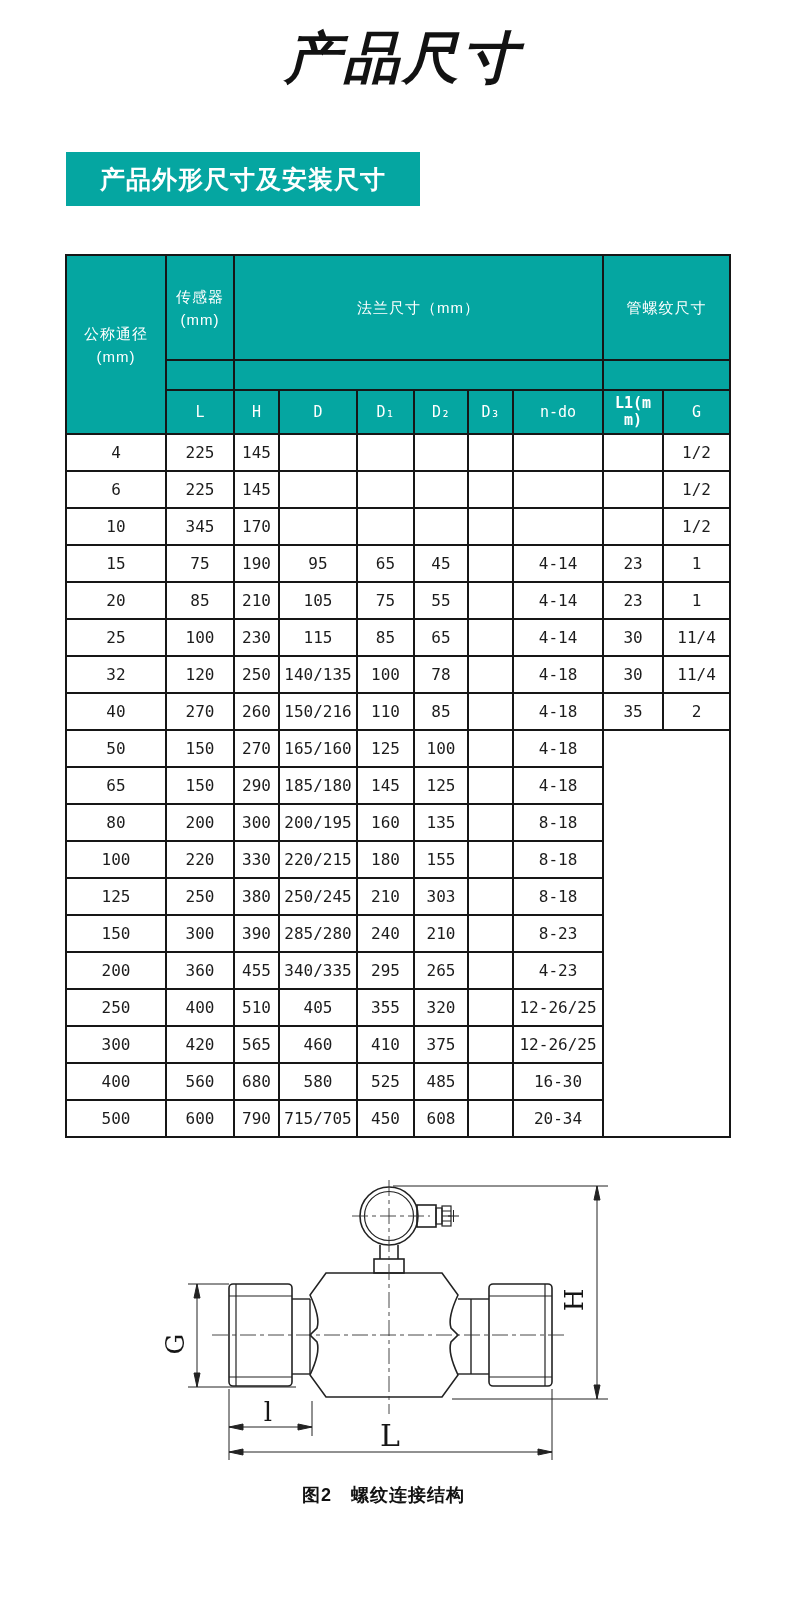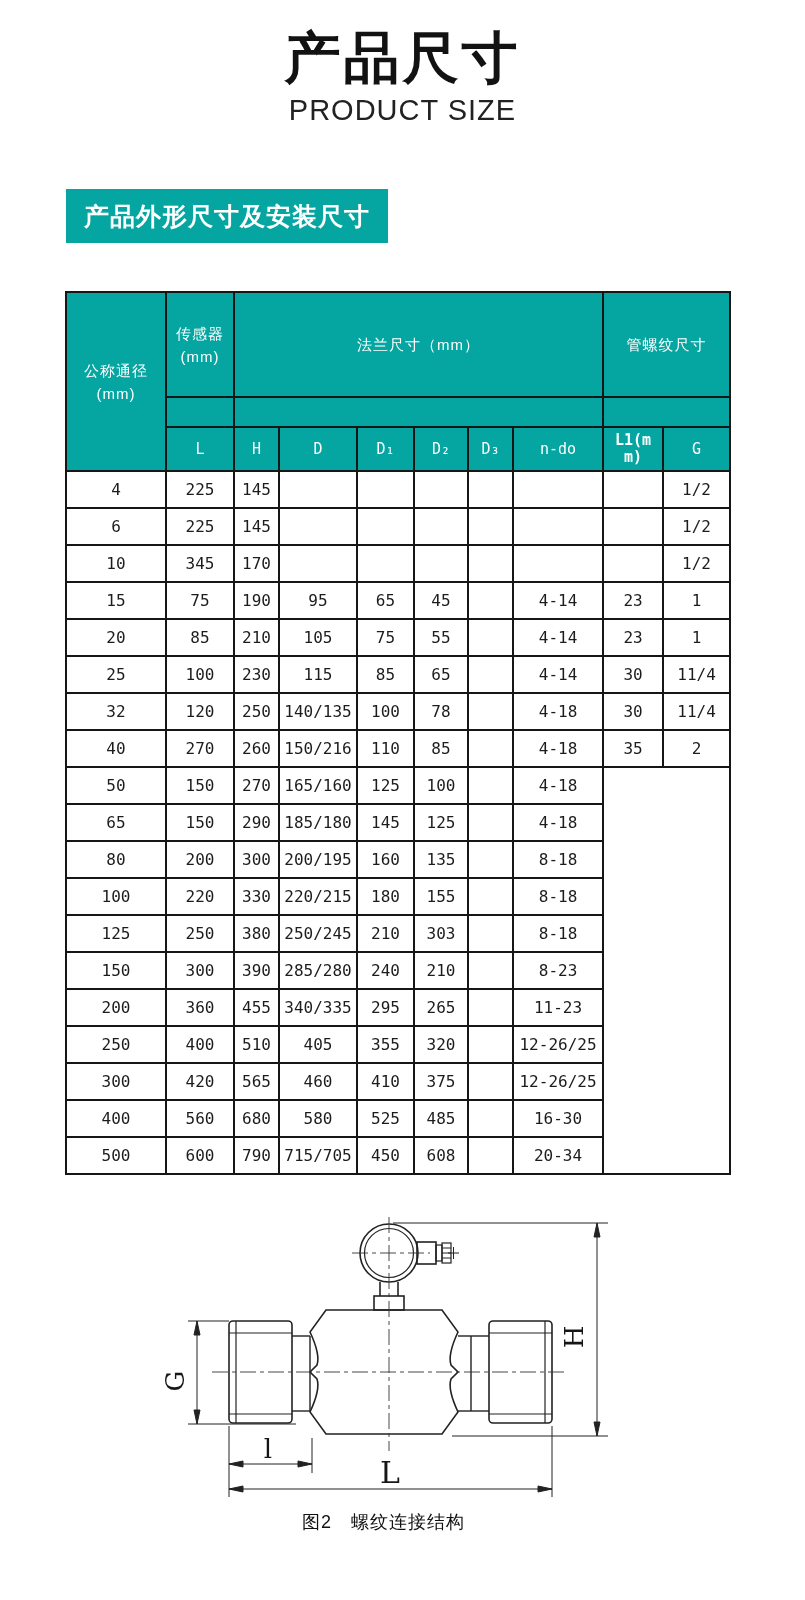--- a/index.html
+++ b/index.html
@@ -1,52 +1,51 @@
 <!DOCTYPE html>
 <html><head>
 <meta charset="utf-8">
 <style>
   html,body{margin:0;padding:0;background:#ffffff;}
   body{width:805px;font-family:"Liberation Sans","DejaVu Sans",sans-serif;color:#1b1b1b;}
   .page{width:805px;overflow:hidden;}
 
   .title{margin:26px 0 0 0;text-align:center;font-size:56px;line-height:1.15;
-         font-weight:800;letter-spacing:3px;color:#121212;}
+         font-weight:800;letter-spacing:3px;color:#121212;font-style:italic;}
   .subtitle{margin-top:4px;text-align:center;font-size:29px;letter-spacing:1px;
             color:#222;font-weight:400;}
 
   .banner{display:inline-block;margin:62px 0 0 66px;background:#05a6a1;color:#ffffff;
-          font-size:25px;font-weight:700;line-height:54px;height:54px;padding:0 18px;
+          font-size:25px;font-weight:700;line-height:54px;height:54px;padding:0 34px;
           letter-spacing:1px;}
 
   table.size-table{border-collapse:collapse;table-layout:fixed;margin:48px 0 0 65px;
                    width:664px;}
   .size-table th,.size-table td{border:2px solid #161616;padding:0;text-align:center;
                    overflow:hidden;}
   .size-table thead th{background:#05a6a1;color:#ffffff;font-weight:400;}
   tr.h1 th{height:103px;}
   tr.h2 th{height:28px;}
   tr.h3 th{height:42px;font-family:"DejaVu Sans Mono","Liberation Mono",monospace;
            font-size:15px;}
   th.cjk{font-size:15px;line-height:1.55;letter-spacing:1px;}
   .l1wrap{display:inline-block;max-width:50px;word-break:break-all;line-height:1.15;font-weight:bold;}
   .size-table tbody td{height:35px;font-family:"DejaVu Sans Mono","Liberation Mono",monospace;
            font-size:16px;color:#1c1c1c;background:#ffffff;}
 
   .diagram-wrap{margin-top:14px;}
   .fig-caption{width:805px;box-sizing:border-box;padding-right:38px;text-align:center;
-           font-size:18px;font-weight:400;color:#111;margin-top:0;letter-spacing:1px;}
+           font-size:18px;font-weight:700;color:#111;margin-top:10px;letter-spacing:1px;}
 </style>
 </head>
 <body>
 
 <div class="page">
 
   <h1 class="title">产品尺寸</h1>
-  <div class="subtitle">PRODUCT SIZE</div>
 
   <div class="banner">
     <span>产品外形尺寸及安装尺寸</span>
   </div>
 
   <table class="size-table">
     <colgroup>
       <col style="width:100px">
         <col style="width:68px">
         <col style="width:45px">
@@ -247,21 +246,21 @@
           <td>8-23</td>
         </tr>
         <tr>
           <td>200</td>
           <td>360</td>
           <td>455</td>
           <td>340/335</td>
           <td>295</td>
           <td>265</td>
           <td></td>
-          <td>11-23</td>
+          <td>4-23</td>
         </tr>
         <tr>
           <td>250</td>
           <td>400</td>
           <td>510</td>
           <td>405</td>
           <td>355</td>
           <td>320</td>
           <td></td>
           <td>12-26/25</td>

